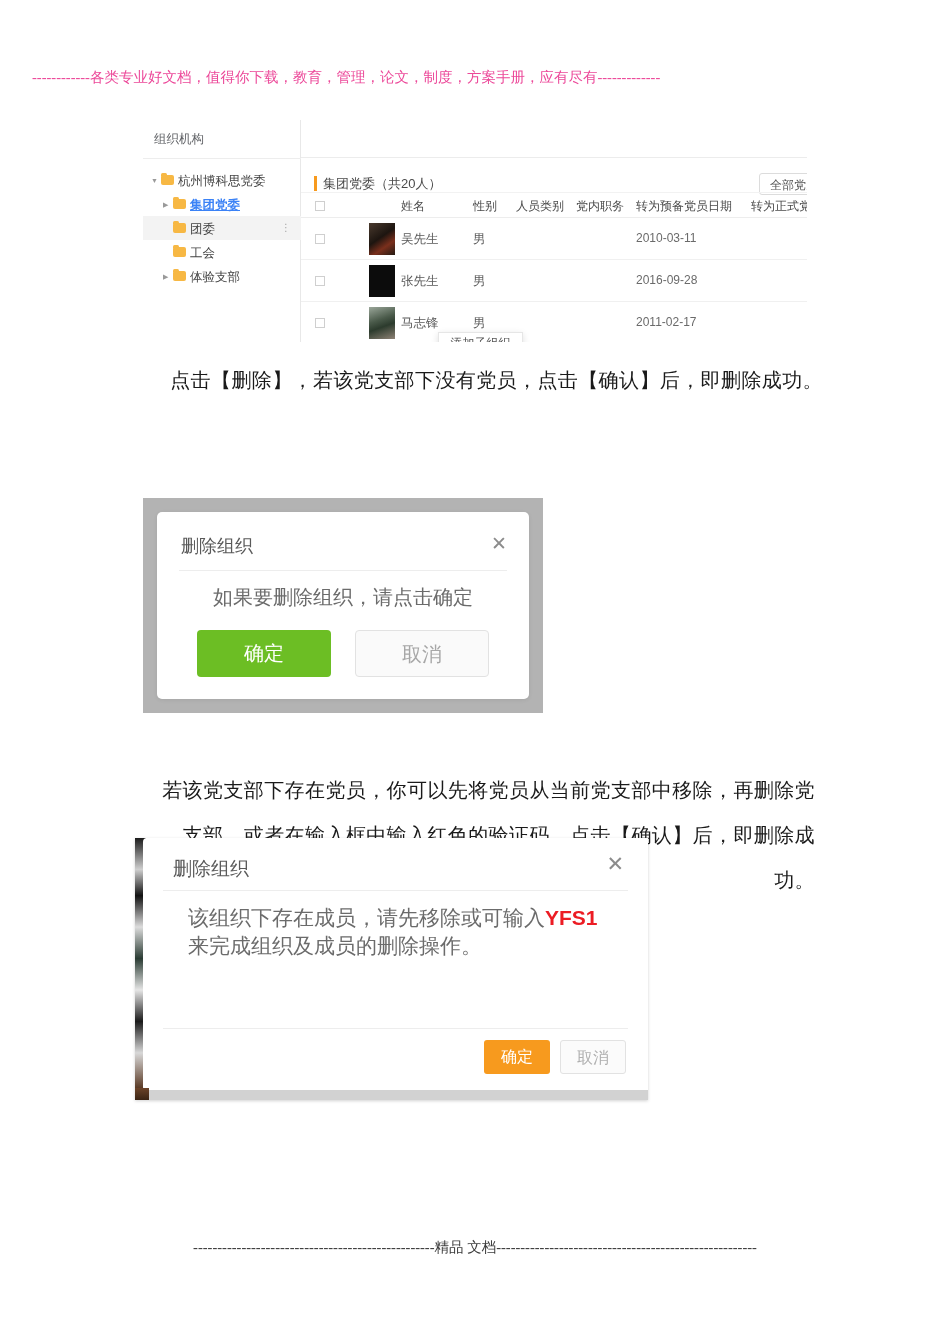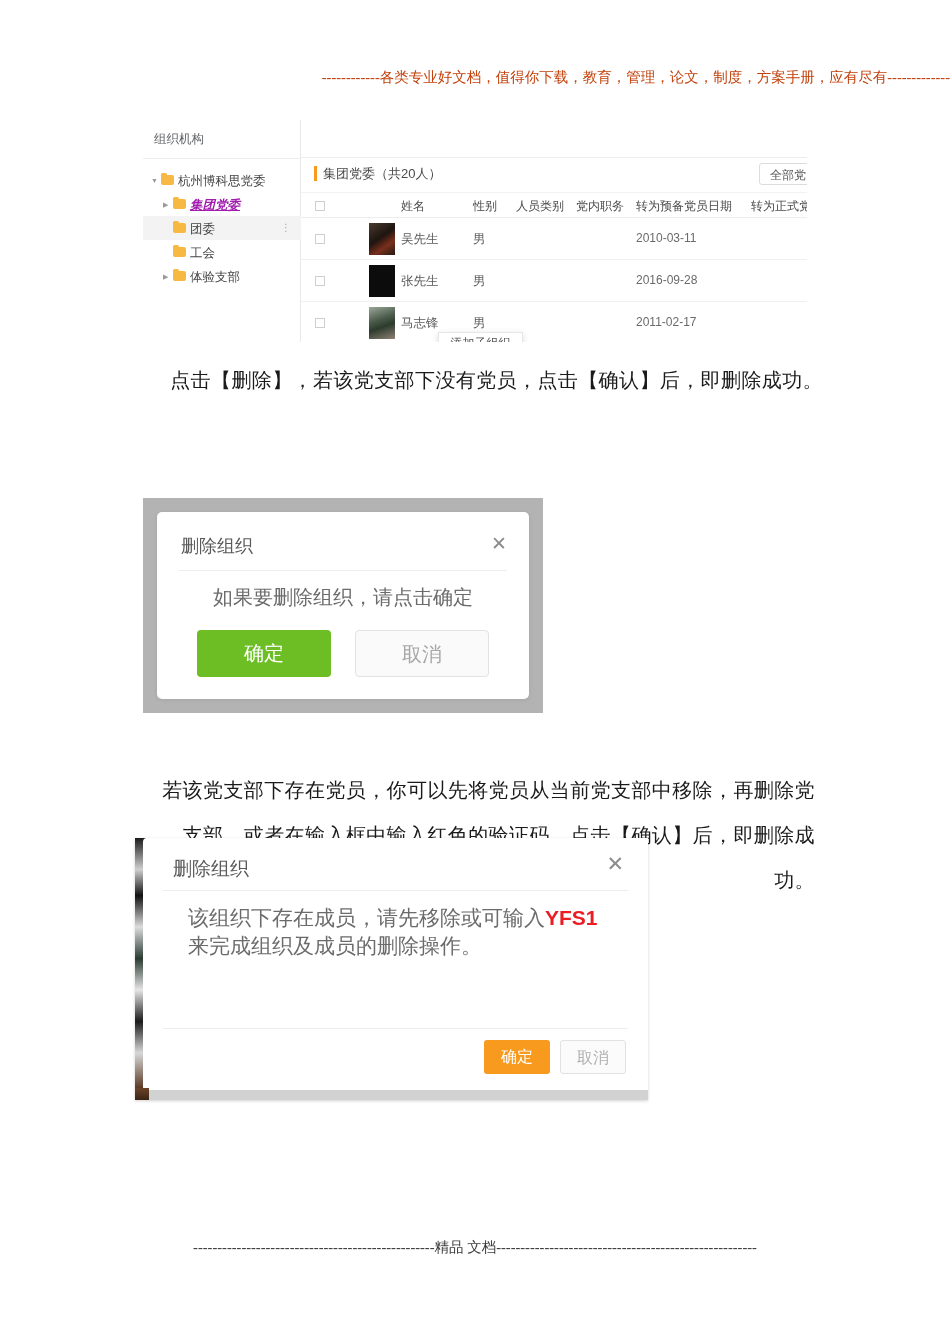--- a/index.html
+++ b/index.html
@@ -11,23 +11,23 @@
     font-family: "Liberation Serif", "DejaVu Serif", serif;
     position: relative;
     overflow: hidden;
   }
 
   
   .doc-header {
     position: absolute;
     left: 0; right: 0;
     top: 68px;
-    text-align: right;
+    text-align: left;
     font-size: 14.5px;
-    color: #c2410c;
+    color: #ec4899;
     letter-spacing: 0px;
     white-space: nowrap;
     padding-left: 32px;
   }
   .doc-footer {
     position: absolute;
     left: 0; right: 0;
     top: 1238px;
     text-align: center;
     font-size: 14.5px;
@@ -110,21 +110,21 @@
   }
   .folder::before {
     content: "";
     position: absolute;
     left: 0; top: -2.5px;
     width: 6px; height: 3px;
     background: #f7b844;
     border-radius: 1.5px 1.5px 0 0;
   }
   .tree-node .label { vertical-align: middle; }
-  .tree-node .label.hl { color: #a21caf; font-weight: bold; text-decoration: underline; font-style: italic; }
+  .tree-node .label.hl { color: #3b82f6; font-weight: bold; text-decoration: underline; }
   .tree-node .dots {
     position: absolute;
     right: 10px; top: 0;
     font-size: 10px;
     color: #a8a8a8;
     letter-spacing: 0;
     line-height: 24px;
   }
 
   .shot1 .right-pane {
@@ -150,21 +150,21 @@
     white-space: nowrap;
   }
   .tb-sep {
     position: absolute;
     left: 0; top: 37px; right: 0;
     border-top: 1px solid #ececec;
   }
 
   .sec-head {
     position: absolute;
-    left: 0; top: 38px; right: 0; height: 32px; text-align: right;
+    left: 0; top: 48px; right: 0; height: 32px; text-align: right;
   }
   .sec-head .bar {
     position: absolute;
     left: 13px; top: 8px;
     width: 3px; height: 15px;
     background: #f79a1e;
   }
   .sec-head .txt {
     position: absolute;
     left: 22px; top: 7px;

